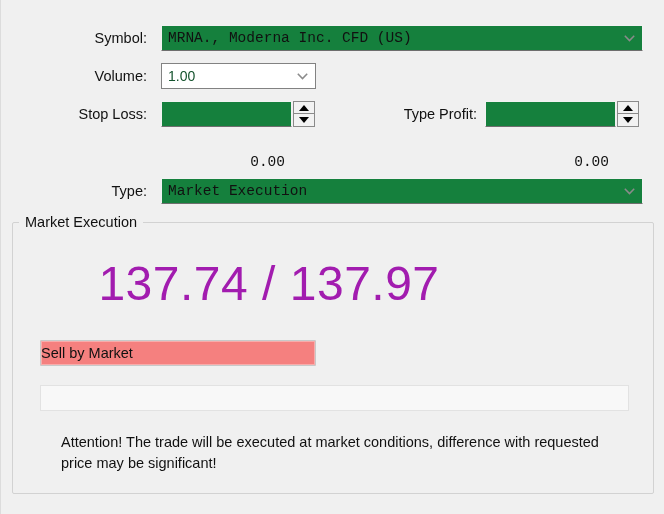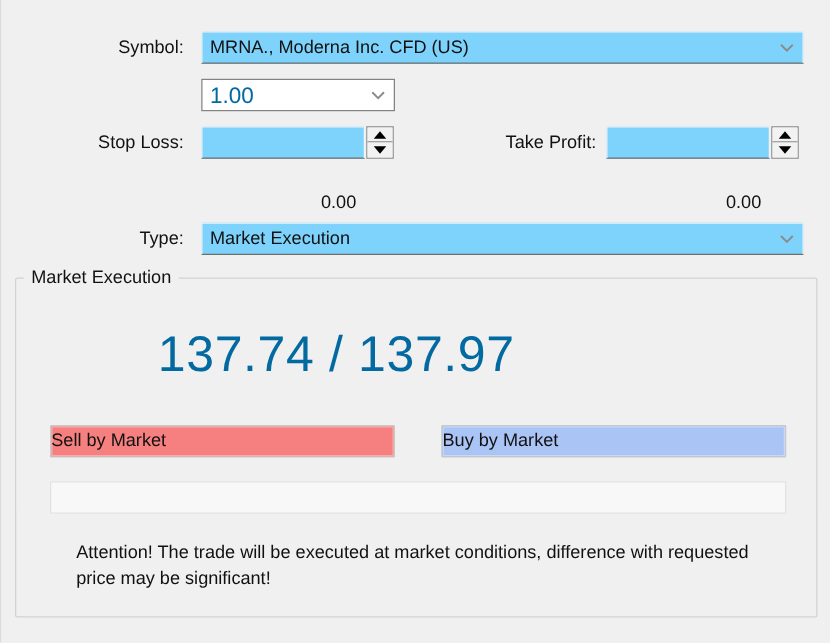--- a/index.html
+++ b/index.html
@@ -48,25 +48,26 @@
     position: absolute;
     left: 0;
     top: 0;
     width: 150px;
     height: 28px;
   }
 
   
   .field {
     position: absolute;
-    background: #7dd3fc;
+    background: #15803d;
     box-sizing: border-box;
     border: 1px solid #f2f2f2;
     border-bottom: 1px solid #6e6e6e;
     height: 26px;
+    font-family: Liberation Mono, monospace;
   }
   .field .val {
     position: absolute;
     left: 6px;
     top: 0;
     right: 24px;
     line-height: 25px;
     font-size: 14.5px;
     color: #111;
     white-space: nowrap;
@@ -97,22 +98,22 @@
     box-sizing: border-box;
     border: 1px solid #828282;
     height: 26px;
   }
   .combo-box .val {
     position: absolute;
     left: 6px;
     top: 0;
     right: 24px;
     line-height: 24px;
-    font-size: 18px;
-    color: #0369a1;
+    font-size: 14px;
+    color: #14532d;
     white-space: nowrap;
   }
 
   
   .spin {
     position: absolute;
     width: 22px;
     height: 26px;
     box-sizing: border-box;
     border: 1px solid #8a8a8a;
@@ -162,23 +163,23 @@
     line-height: 18px;
   }
 
   
   #price {
     position: absolute;
     left: 0;
     top: 258px;
     width: 536px;
     text-align: center;
-    font-size: 40px;
+    font-size: 48px;
     font-weight: 400;
-    color: #0369a1;
+    color: #a21caf;
     letter-spacing: 0.5px;
     line-height: 52px;
     white-space: nowrap;
   }
 
   
   .tbtn {
     position: absolute;
     top: 340px;
     height: 26px;
@@ -240,20 +241,23 @@
       <div class="val">MRNA., Moderna Inc. CFD (US)</div>
       <span class="chev">
         <svg viewBox="0 0 11 7" width="11" height="7">
             <path d="M0.8 0.8 L5.5 5.6 L10.2 0.8" fill="none" stroke="#8b8b8b" stroke-width="1.5"></path>
           </svg>
       </span>
     </div>
   </div>
 
   <div class="row" style="top:62px;">
+    <div class="lbl-box">
+      <div class="lbl" style="padding-right:4px;">Volume:</div>
+    </div>
     <div class="combo-box" style="left:160px; width:155px; top:1px;">
       <div class="val">1.00</div>
       <span class="chev">
         <svg viewBox="0 0 11 7" width="11" height="7">
             <path d="M0.8 0.8 L5.5 5.6 L10.2 0.8" fill="none" stroke="#8b8b8b" stroke-width="1.5"></path>
           </svg>
       </span>
     </div>
   </div>
 
@@ -267,21 +271,21 @@
     <div class="spin" style="left:292px; top:1px;">
       <div class="half up">
           <span class="tri up"></span>
         </div>
       <div class="half dn">
           <span class="tri dn"></span>
         </div>
     </div>
 
     <div style="position:absolute; left:330px; top:0; width:150px; height:28px;">
-      <div class="lbl" style="padding-right:4px;">Take Profit:</div>
+      <div class="lbl" style="padding-right:4px;">Type Profit:</div>
     </div>
     <div class="field" style="left:484px; width:131px; top:1px;">
       <div class="val right">0.00</div>
     </div>
     <div class="spin" style="left:616px; top:1px;">
       <div class="half up">
           <span class="tri up"></span>
         </div>
       <div class="half dn">
           <span class="tri dn"></span>
@@ -305,23 +309,20 @@
   </div>
 
   <div id="group"></div>
   <div id="group-title">Market Execution</div>
 
   <div id="price">137.74 / 137.97</div>
 
   <div class="tbtn" id="sell-btn">
     <span>Sell by Market</span>
   </div>
-  <div class="tbtn" id="buy-btn">
-    <span>Buy by Market</span>
-  </div>
 
   <div id="status-strip">
     <span></span>
   </div>
 
   <div id="attention">Attention! The trade will be executed at market conditions, difference with requested price may be significant!</div>
 
 </div>
 
 </body></html>

